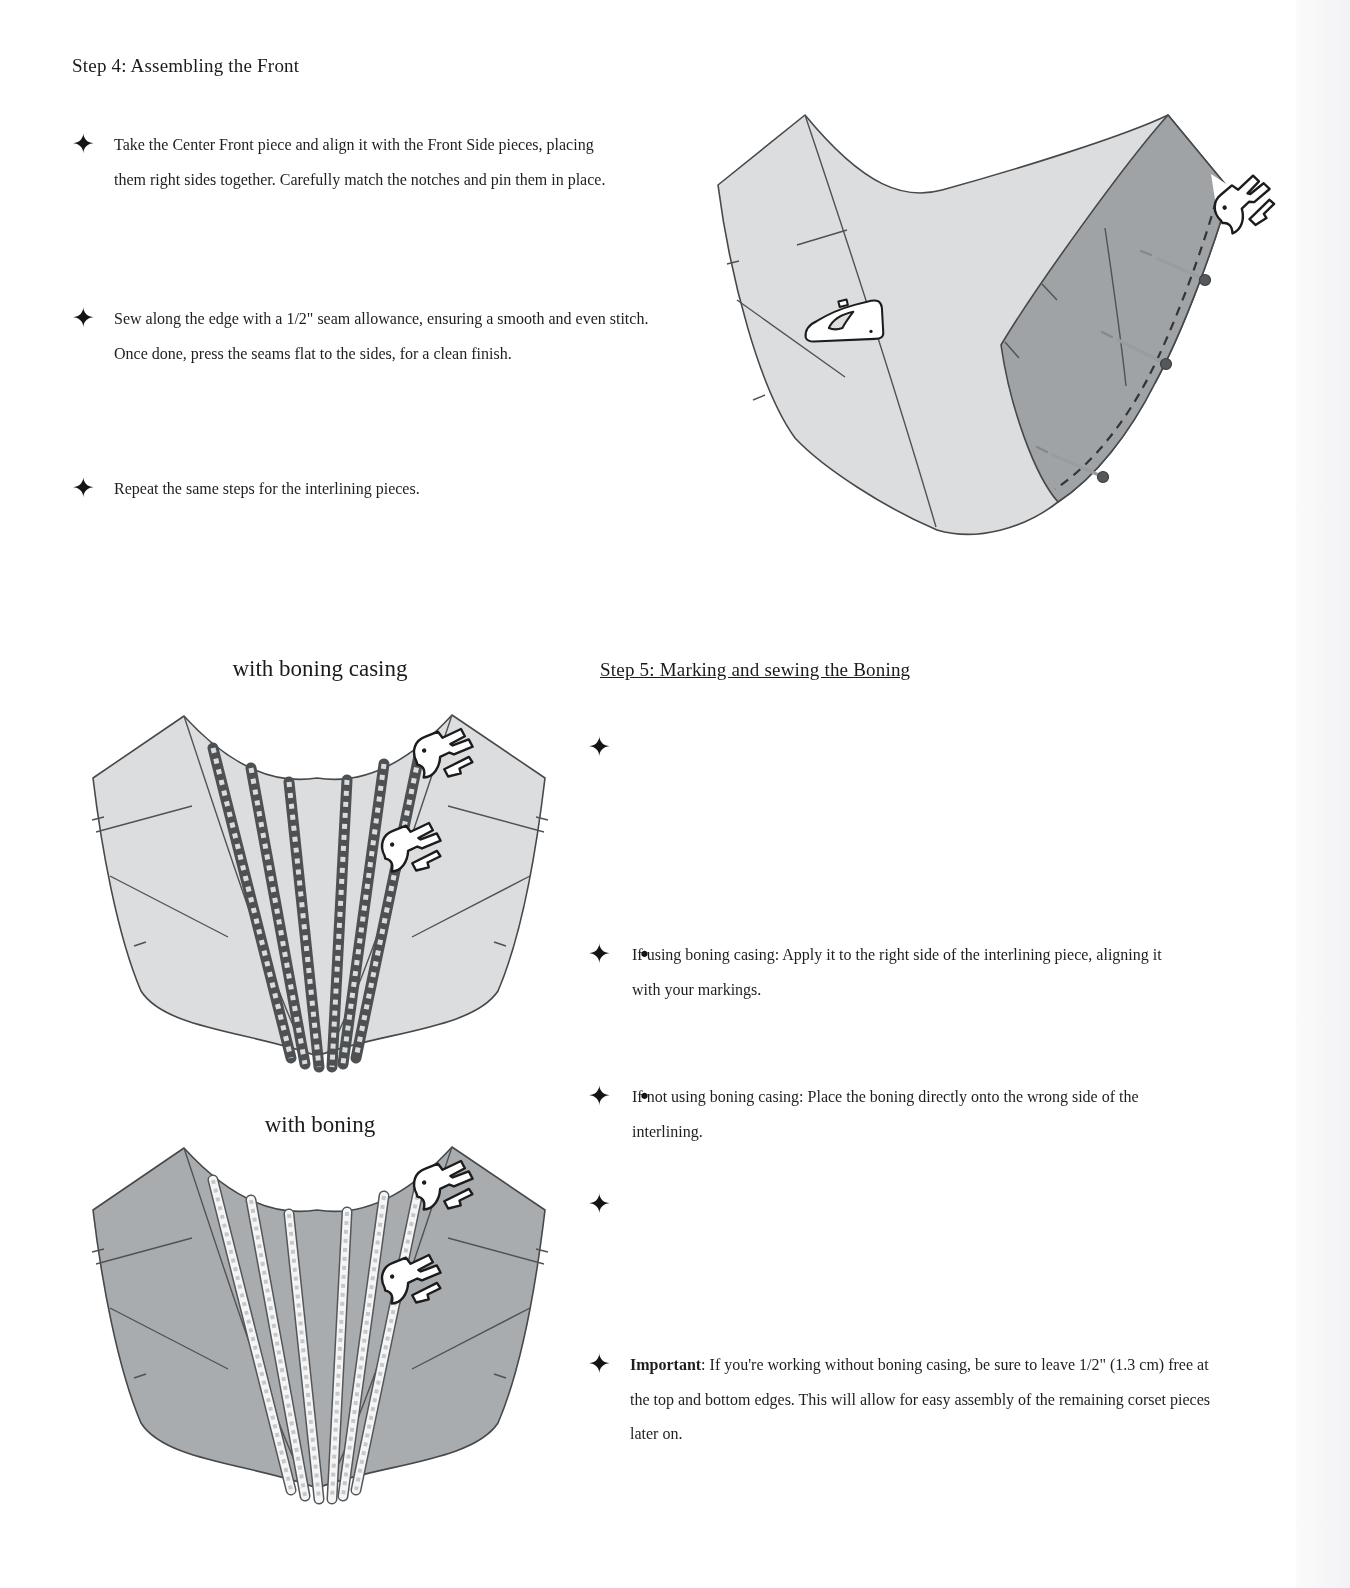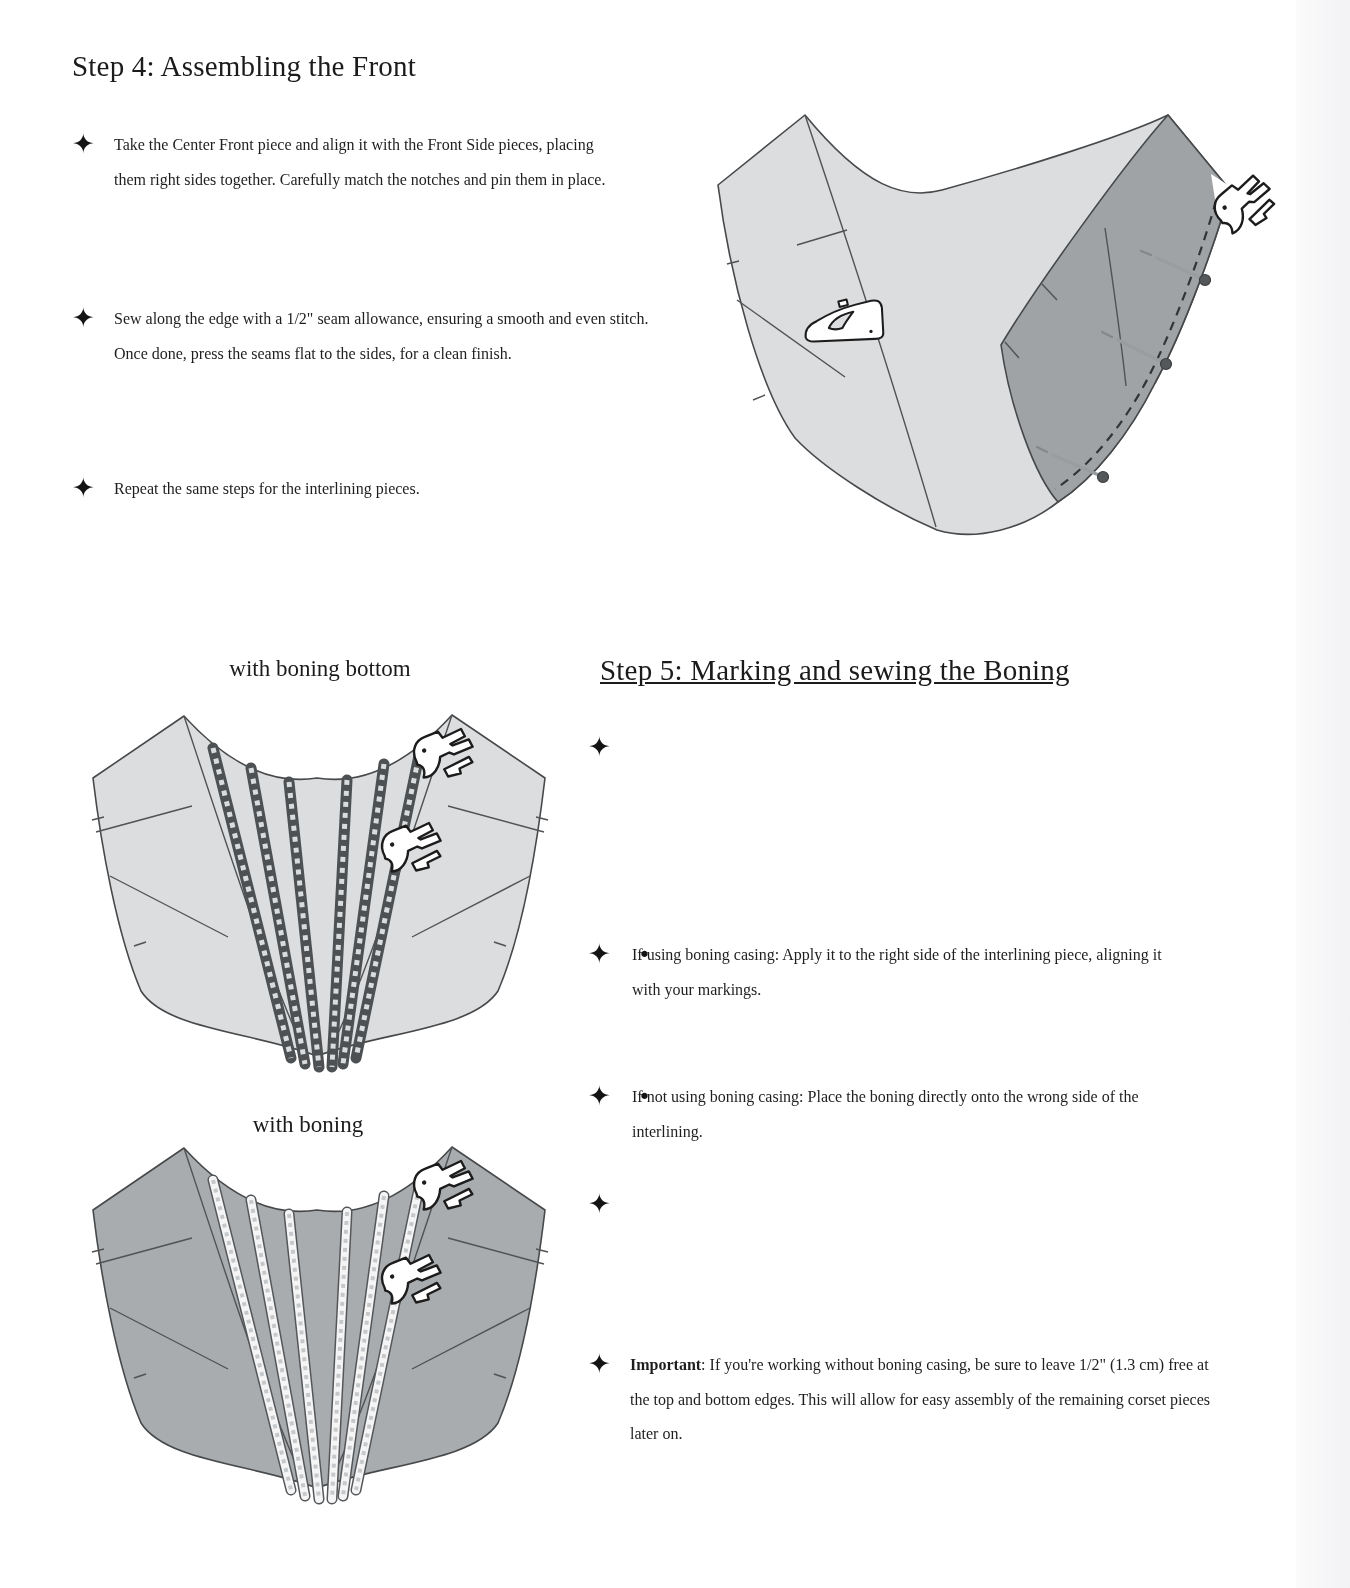--- a/index.html
+++ b/index.html
@@ -6,21 +6,21 @@
   body{
     width:1350px;height:1588px;position:relative;background:#ffffff;
     font-family:"Liberation Serif","DejaVu Serif",serif;color:#1e1e1e;
     overflow:hidden;
   }
   .edge-strip{
     position:absolute;top:0;right:0;width:54px;height:1588px;
     background:linear-gradient(to right,#fbfbfc,#f2f2f4);
   }
   .heading{
-    position:absolute;font-size:29px;line-height:36px;color:#1b1b1b;
+    position:absolute;font-size:19px;line-height:36px;color:#1b1b1b;
     letter-spacing:.2px;white-space:nowrap;
   }
   .bullet{position:absolute;}
   .star{
     position:absolute;left:0;top:-1px;font-size:27px;color:#141414;
     font-family:"DejaVu Sans",sans-serif;line-height:34px;
   }
   .dot{
     position:absolute;left:50px;top:0;font-size:22px;line-height:34px;color:#141414;
     font-family:"DejaVu Sans",sans-serif;
@@ -124,21 +124,21 @@
 
   <g transform="translate(98,186) scale(0.68)">
     <path class="iron-body" d="M 4,64 Q 2,48 20,40 Q 46,24 76,16 L 100,10 Q 114,7 116,20 L 118,56 Q 119,66 106,66 L 16,70 Q 6,70 4,64 Z
                               M 38,50 Q 46,32 74,26 Q 62,42 58,50 Q 47,54 38,50 Z"></path>
     <path class="iron-body" d="M 52,11 L 64,8 L 66,16 L 54,19 Z"></path>
     <circle class="snip-dot" cx="100" cy="55" r="2.4"></circle>
   </g>
 </svg>
 </div>
 
-<div class="fig-label" style="left:80px;top:656px;">with boning bottom</div>
+<div class="fig-label" style="left:80px;top:656px;">with boning casing</div>
 
 <div class="fig" style="left:80px;top:700px;width:480px;height:380px;">
 <svg width="480" height="380" viewBox="0 0 480 380">
   <path class="fab-light" d="M 13,78 L 104,16
     C 155,72 200,84 237,78 C 274,84 320,72 372,15 L 465,78
     C 457,145 442,235 418,291 C 392,330 300,332 237,356
     C 174,332 86,330 61,291 C 37,235 21,145 13,78 Z"></path>
   <path class="ln" d="M 104,16 C 145,140 190,280 226,354"></path>
   <path class="ln" d="M 372,15 C 330,140 286,280 248,354"></path>
   <path class="ln" d="M 16,132 L 112,106"></path>
@@ -169,21 +169,21 @@
     <path class="snip-body" d="M31,42 L58,36 L60,42 L46,45 L46,50 L33,50 Z"></path>
   </g>
   <g transform="translate(292,130) rotate(-14)">
     <path class="snip-body" d="M6,28 C3,16 10,7 20,6 L34,4 L37,11 L57,7 L59,15 L43,19 L45,21 L62,19 L64,27 L44,30 L40,27 L30,29 C27,39 19,47 9,45 C13,38 11,33 6,31 Z"></path>
     <circle class="snip-dot" cx="16" cy="19" r="2.2"></circle>
     <path class="snip-body" d="M31,42 L58,36 L60,42 L46,45 L46,50 L33,50 Z"></path>
   </g>
 </svg>
 </div>
 
-<div class="fig-label" style="left:68px;top:1112px;">with boning</div>
+<div class="fig-label" style="left:80px;top:1112px;">with boning</div>
 
 <div class="fig" style="left:80px;top:1132px;width:480px;height:380px;">
 <svg width="480" height="380" viewBox="0 0 480 380">
   <path class="fab-dark2" d="M 13,78 L 104,16
     C 155,72 200,84 237,78 C 274,84 320,72 372,15 L 465,78
     C 457,145 442,235 418,291 C 392,330 300,332 237,356
     C 174,332 86,330 61,291 C 37,235 21,145 13,78 Z"></path>
   <path class="ln" d="M 104,16 C 145,140 190,280 226,354"></path>
   <path class="ln" d="M 372,15 C 330,140 286,280 248,354"></path>
   <path class="ln" d="M 16,132 L 112,106"></path>

